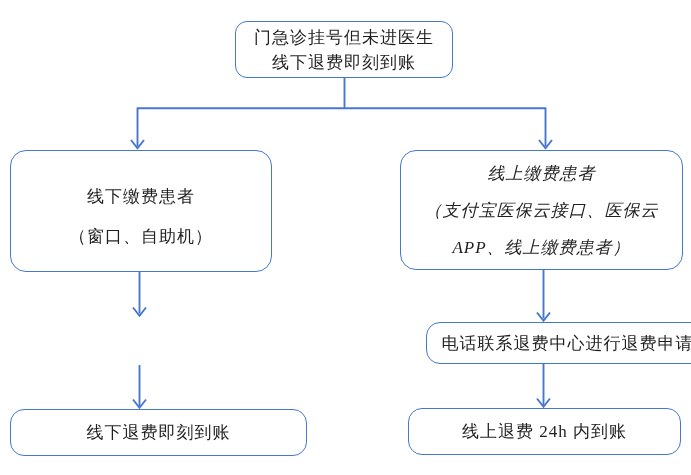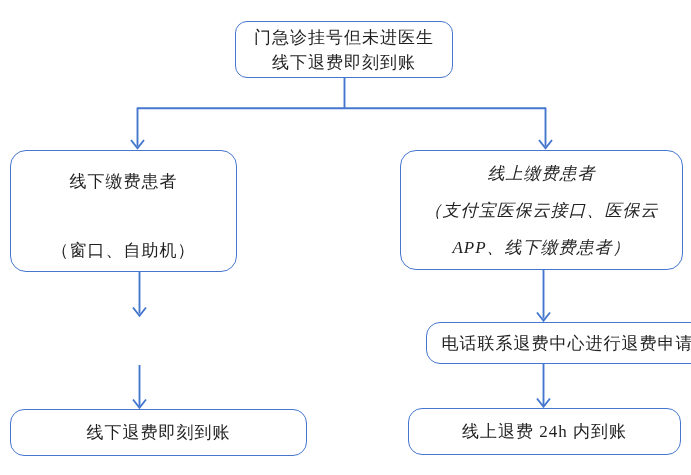--- a/index.html
+++ b/index.html
@@ -42,22 +42,22 @@
     display: flex;
     flex-direction: column;
     align-items: center;
     justify-content: center;
     text-align: center;
     font-size: 17px;
     letter-spacing: 1px;
     line-height: 25px;
   }
   .n-start          { left: 235px; top: 21px;  width: 218px; height: 57px;  border-radius: 12px; }
-  .n-offline        { left: 10px;  top: 150px; width: 227px; height: 122px; border-radius: 16px;
-                      justify-content: space-between; padding-top: 11px; line-height: 40px; }
+  .n-offline        { left: 10px;  top: 150px; width: 262px; height: 122px; border-radius: 16px;
+                      justify-content: center; padding-top: 11px; line-height: 40px; }
   .n-online         { left: 400px; top: 150px; width: 283px; height: 120px; border-radius: 16px;
                       line-height: 37px; font-style: italic; }
   .n-offline-step   { left: 10px;  top: 317px; width: 262px; height: 48px; }
   .n-online-step    { left: 400px; top: 322px; width: 283px; height: 42px; margin-left: 26px; }
   .n-offline-result { left: 10px;  top: 409px; width: 297px; height: 47px; }
   .n-online-result  { left: 408px; top: 408px; width: 273px; height: 47px; }
   .tline { white-space: nowrap; }
 </style>
 </head>
 <body>
@@ -95,21 +95,21 @@
   </div>
 
   <div class="node n-offline">
     <div class="tline">线下缴费患者</div>
     <div class="tline">（窗口、自助机）</div>
   </div>
 
   <div class="node n-online">
     <div class="tline">线上缴费患者</div>
     <div class="tline">（支付宝医保云接口、医保云</div>
-    <div class="tline">APP、线下缴费患者）</div>
+    <div class="tline">APP、线上缴费患者）</div>
   </div>
 
 
   <div class="node n-online-step">
     <div class="tline">电话联系退费中心进行退费申请</div>
   </div>
 
   <div class="node n-offline-result">
     <div class="tline">线下退费即刻到账</div>
   </div>

